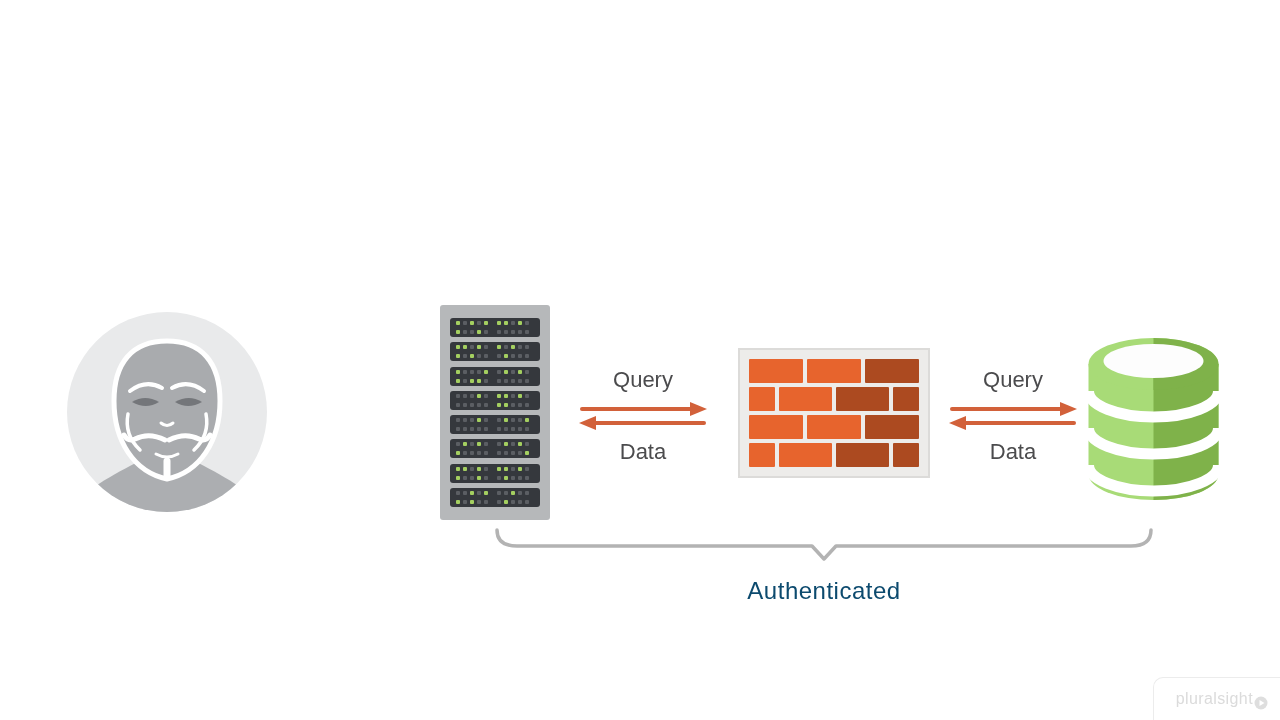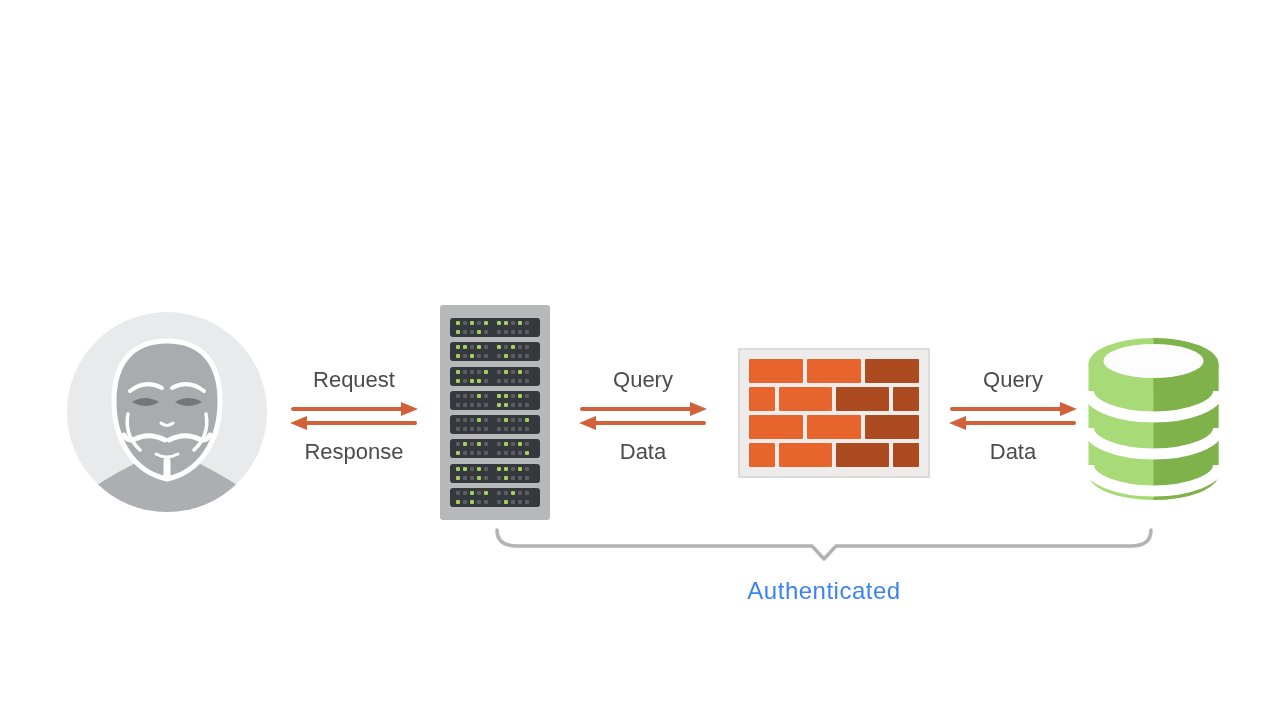--- a/index.html
+++ b/index.html
@@ -50,21 +50,21 @@
   .g3{left:948px;}
   .flow-label{
     font-size:22px;color:#4B4B4D;line-height:28px;white-space:nowrap;
   }
   .flow-label.top{margin-bottom:7px;}
   .flow-label.bottom{margin-top:7px;}
   
   .brace{position:absolute;left:495px;top:528px;}
   .auth-label{
     position:absolute;left:495px;top:577px;width:658px;text-align:center;
-    font-size:24px;color:#3b82f6;letter-spacing:0.5px;
+    font-size:24px;color:#0c4a6e;letter-spacing:0.5px;
   }
   
   .logo{
     position:absolute;right:0;bottom:0;background:#ffffff;
     border:1px solid #ECECEC;border-right:none;border-bottom:none;
     border-radius:10px 0 0 0;padding:13px 12px 13px 22px;
     display:flex;align-items:flex-end;gap:1px;
   }
   .logo-text{font-size:16px;color:#DBDBDB;letter-spacing:0.4px;line-height:16px;}
   .logo-play{margin-bottom:-3px;}
@@ -94,32 +94,20 @@
       <path d="M95 112 Q101 117 107 112" stroke="#FFFFFF" stroke-width="3" fill="none" stroke-linecap="round"></path>
       <path d="M62 103 Q58 124 74 139" stroke="#FFFFFF" stroke-width="3.5" fill="none" stroke-linecap="round"></path>
       <path d="M140 103 Q144 124 128 139" stroke="#FFFFFF" stroke-width="3.5" fill="none" stroke-linecap="round"></path>
       <path d="M99 129 Q83 121 69 128 Q62 131 58 124" stroke="#FFFFFF" stroke-width="5" fill="none" stroke-linecap="round"></path>
       <path d="M103 129 Q119 121 133 128 Q140 131 144 124" stroke="#FFFFFF" stroke-width="5" fill="none" stroke-linecap="round"></path>
       <path d="M90 143 Q101 149 112 143" stroke="#FFFFFF" stroke-width="3" fill="none" stroke-linecap="round"></path>
       <path d="M101 150 L101 166" stroke="#FFFFFF" stroke-width="7" stroke-linecap="round"></path>
     </svg>
   </div>
 
-  <div class="arrow-group g1">
-    <div class="flow-label top">Request</div>
-    <svg width="130" height="30" viewBox="0 0 130 30">
-      <g fill="#D2613A">
-        <rect x="2" y="6" width="112" height="4" rx="2"></rect>
-        <polygon points="112,1 129,8 112,15"></polygon>
-        <rect x="16" y="20" width="112" height="4" rx="2"></rect>
-        <polygon points="18,15 1,22 18,29"></polygon>
-      </g>
-    </svg>
-    <div class="flow-label bottom">Response</div>
-  </div>
 
   <div class="server" id="server">
       <div class="server-row">
         <div class="lights-line">
           <span class="light g"></span>
           <span class="light x"></span>
           <span class="light g"></span>
           <span class="light x"></span>
           <span class="light g"></span>
           <span class="light g"></span>
@@ -398,14 +386,21 @@
       </g>
       <ellipse cx="66.5" cy="27" rx="50" ry="17" fill="#FDFDFD"></ellipse>
     </svg>
   </div>
 
   <svg class="brace" width="658" height="36" viewBox="0 0 658 36">
     <path d="M2 2 C2 13 9 18 22 18 L317 18 L329 31 L341 18 L636 18 C649 18 656 13 656 2" stroke="#B3B3B3" stroke-width="3.5" fill="none" stroke-linecap="round" stroke-linejoin="round"></path>
   </svg>
   <div class="auth-label">Authenticated</div>
 
+  <div class="logo">
+    <span class="logo-text">pluralsight</span>
+    <svg class="logo-play" width="14" height="14" viewBox="0 0 14 14">
+      <circle cx="7" cy="7" r="6.5" fill="#DEDEDE"></circle>
+      <polygon points="5.5,4 10.5,7 5.5,10" fill="#FFFFFF"></polygon>
+    </svg>
+  </div>
 
 </div>
 
 </body></html>

